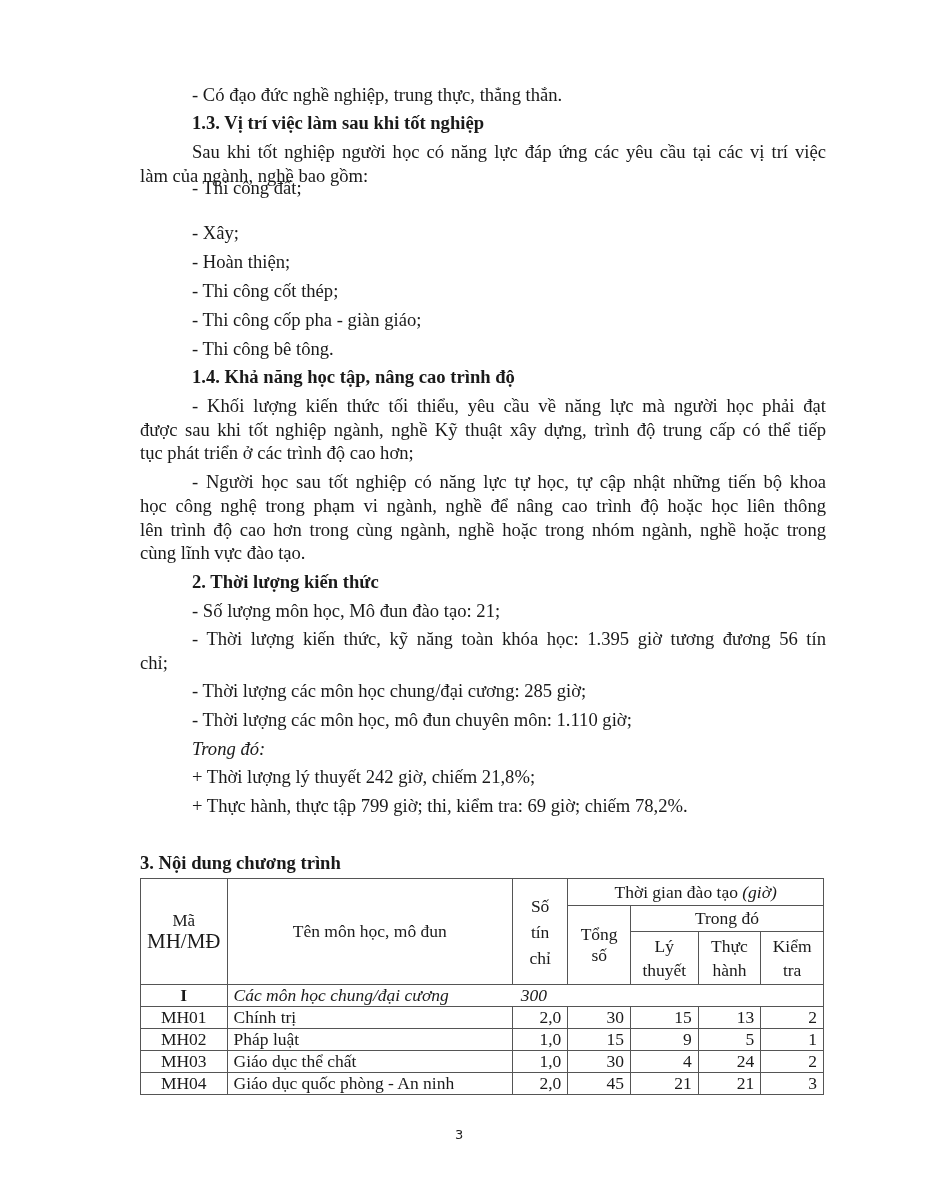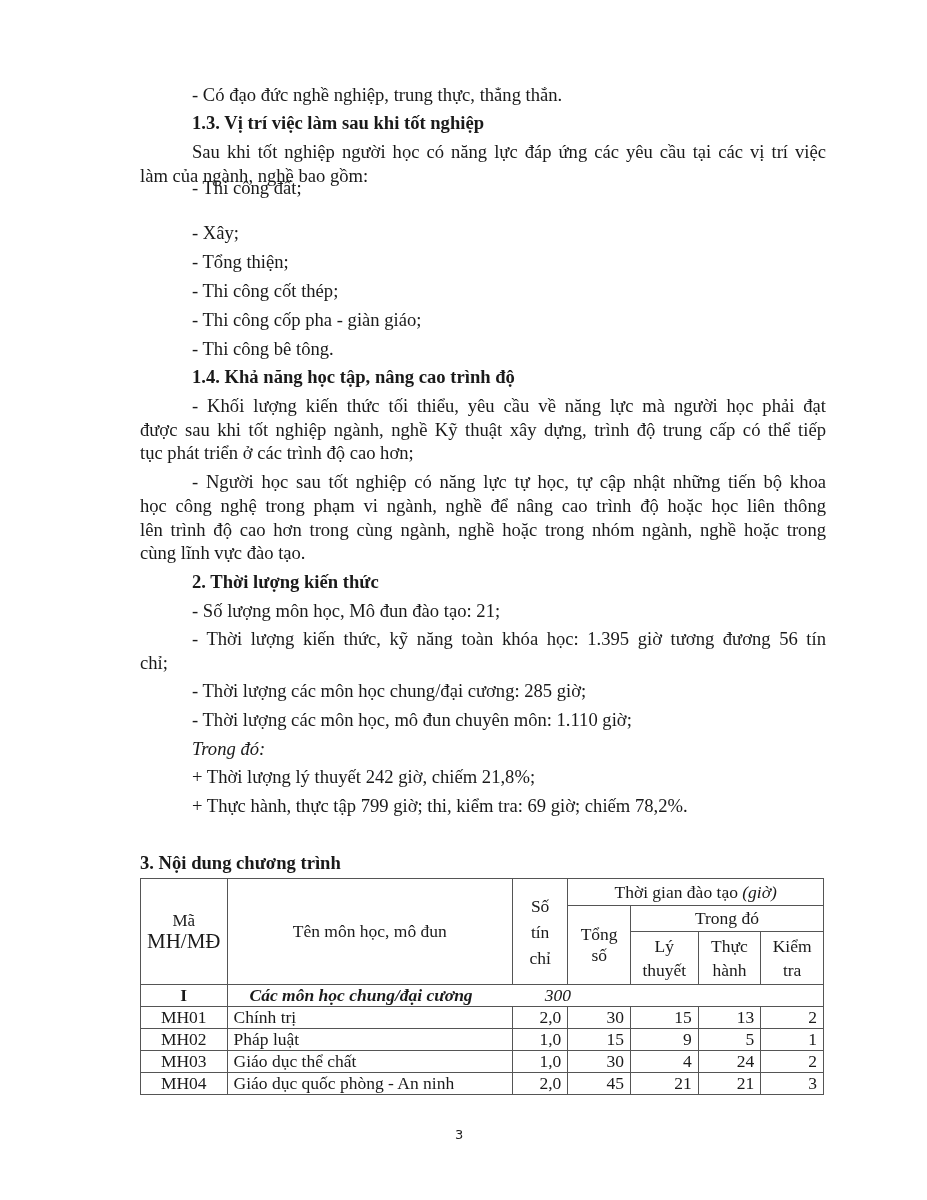--- a/index.html
+++ b/index.html
@@ -53,21 +53,21 @@
       vertical-align: middle;
     }
     th.b { font-weight: bold; }
     th.hdr-small { font-size: 17px; }
     td.code { text-align: center; width: 67px; }
     td.name { text-align: left; }
     td.num { text-align: right; }
     tr.data td { height: 21px; }
     tr.group td { height: 21px; }
     .group .code { font-weight: bold; }
-    .group .gname { font-weight: bold; font-style: italic; margin-left: 16px; }
+    .group .gname { font-weight: normal; font-style: italic; }
     .group .gval { font-weight: normal; font-style: italic; margin-left: 72px; margin-top: 40px; }
     .page-num {
       position: absolute;
       left: 455px;
       top: 1127px;
       font-family: "DejaVu Sans", sans-serif;
       font-size: 13px;
       color: #222;
     }
   </style>
@@ -76,21 +76,21 @@
 
 <div class="page">
 
   <div class="line ind" style="top:83px;">- Có đạo đức nghề nghiệp, trung thực, thẳng thắn.</div>
 
   <div class="line ind bold" style="top:111px;">1.3. Vị trí việc làm sau khi tốt nghiệp</div>
   <div class="line flush" style="top:164px;">làm của ngành, nghề bao gồm:</div>
   <div class="line ind" style="top:140px; width:634px; text-align:justify; text-align-last:justify;">Sau khi tốt nghiệp người học có năng lực đáp ứng các yêu cầu tại các vị trí việc</div>
   <div class="line ind" style="top:176px;">- Thi công đất;</div>
   <div class="line ind" style="top:221px;">- Xây;</div>
-  <div class="line ind" style="top:250px;">- Tổng thiện;</div>
+  <div class="line ind" style="top:250px;">- Hoàn thiện;</div>
   <div class="line ind" style="top:279px;">- Thi công cốt thép;</div>
   <div class="line ind" style="top:308px;">- Thi công cốp pha - giàn giáo;</div>
   <div class="line ind" style="top:337px;">- Thi công bê tông.</div>
 
   <div class="line ind bold" style="top:365px;">1.4. Khả năng học tập, nâng cao trình độ</div>
   <div class="line ind" style="top:394px; width:634px; text-align:justify; text-align-last:justify;">- Khối lượng kiến thức tối thiểu, yêu cầu về năng lực mà người học phải đạt</div>
   <div class="line flush" style="top:418px; width:686px; text-align:justify; text-align-last:justify;">được sau khi tốt nghiệp ngành, nghề Kỹ thuật xây dựng, trình độ trung cấp có thể tiếp</div>
   <div class="line flush" style="top:441px;">tục phát triển ở các trình độ cao hơn;</div>
   <div class="line ind" style="top:470px; width:634px; text-align:justify; text-align-last:justify;">- Người học sau tốt nghiệp có năng lực tự học, tự cập nhật những tiến bộ khoa</div>
   <div class="line flush" style="top:494px; width:686px; text-align:justify; text-align-last:justify;">học công nghệ trong phạm vi ngành, nghề để nâng cao trình độ hoặc học liên thông</div>

